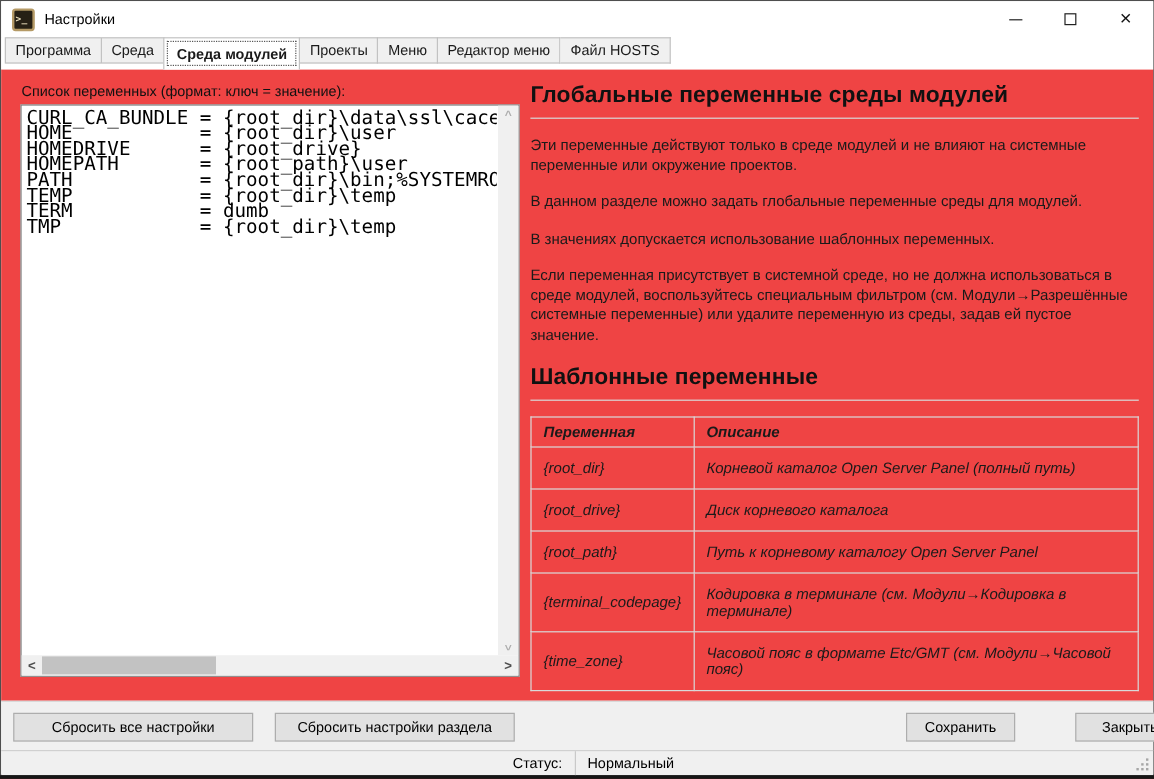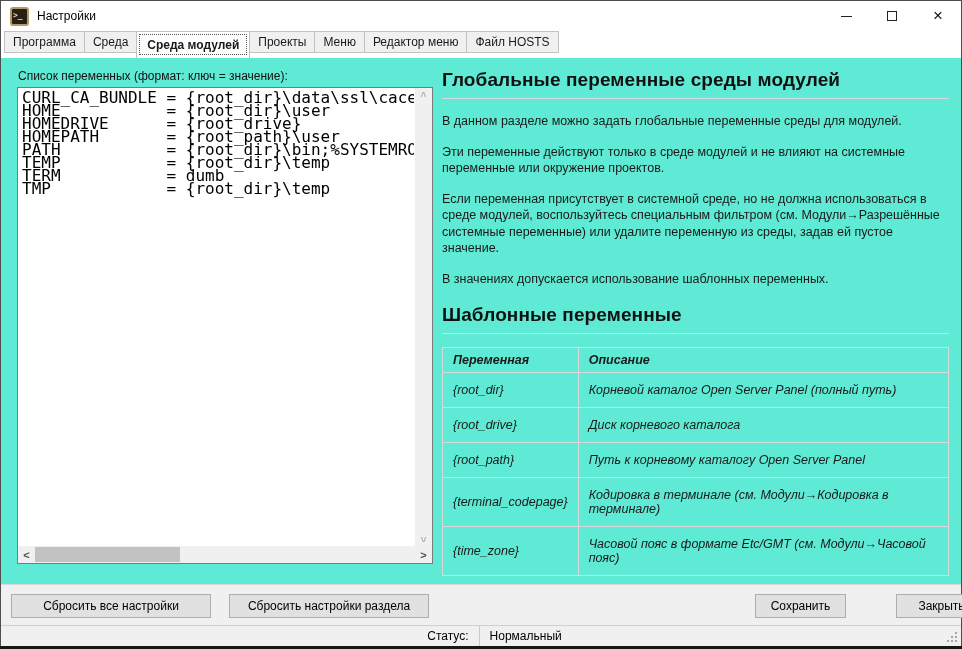--- a/index.html
+++ b/index.html
@@ -51,21 +51,21 @@
   .tab.active {
     height: 27px; background: #ffffff; position: relative; z-index: 2;
     border-left-width: 1px; border-bottom: none; margin-left: -1px;
     outline: 1px dotted #555; outline-offset: -4px;
     padding: 0 10px;
     font-weight: bold;
   }
   .tab.active + .tab { border-left-width: 0; }
 
   
-  .content { position: absolute; left: 0; right: 0; top: 57px; height: 526px; background: #5eead4; }
+  .content { position: absolute; left: 0; right: 0; top: 57px; height: 526px; background: #ef4444; }
 
   .field-label { position: absolute; left: 17px; top: 11px; font-size: 12px; color: #111; }
 
   .varbox {
     position: absolute; left: 16px; top: 29px; width: 416px; height: 477px;
     border: 1px solid #7a7a7a; background: #fff;
   }
   .varbox pre {
     font-family: "DejaVu Sans Mono", monospace;
     font-size: 16px; line-height: 13px; color: #000;
@@ -195,24 +195,24 @@
       <div class="hscroll">
         <div class="scroll-arrow-h left">&lt;</div>
         <div class="hthumb"></div>
         <div class="scroll-arrow-h right">&gt;</div>
       </div>
     </div>
 
     <div class="right-panel">
       <h1>Глобальные переменные среды модулей</h1>
       <hr class="rule">
+      <p>Эти переменные действуют только в среде модулей и не влияют на системные переменные или окружение проектов.</p>
       <p>В данном разделе можно задать глобальные переменные среды для модулей.</p>
-      <p>Эти переменные действуют только в среде модулей и не влияют на системные переменные или окружение проектов.</p>
+      <p>В значениях допускается использование шаблонных переменных.</p>
       <p>Если переменная присутствует в системной среде, но не должна использоваться в среде модулей, воспользуйтесь специальным фильтром (см. Модули→Разрешённые системные переменные) или удалите переменную из среды, задав ей пустое значение.</p>
-      <p>В значениях допускается использование шаблонных переменных.</p>
       <h2>Шаблонные переменные</h2>
       <hr class="rule">
       <table class="vars">
         <tbody>
             <tr>
           <th class="col-var">Переменная</th>
           <th>Описание</th>
         </tr>
         <tr>
           <td>{root_dir}</td>

